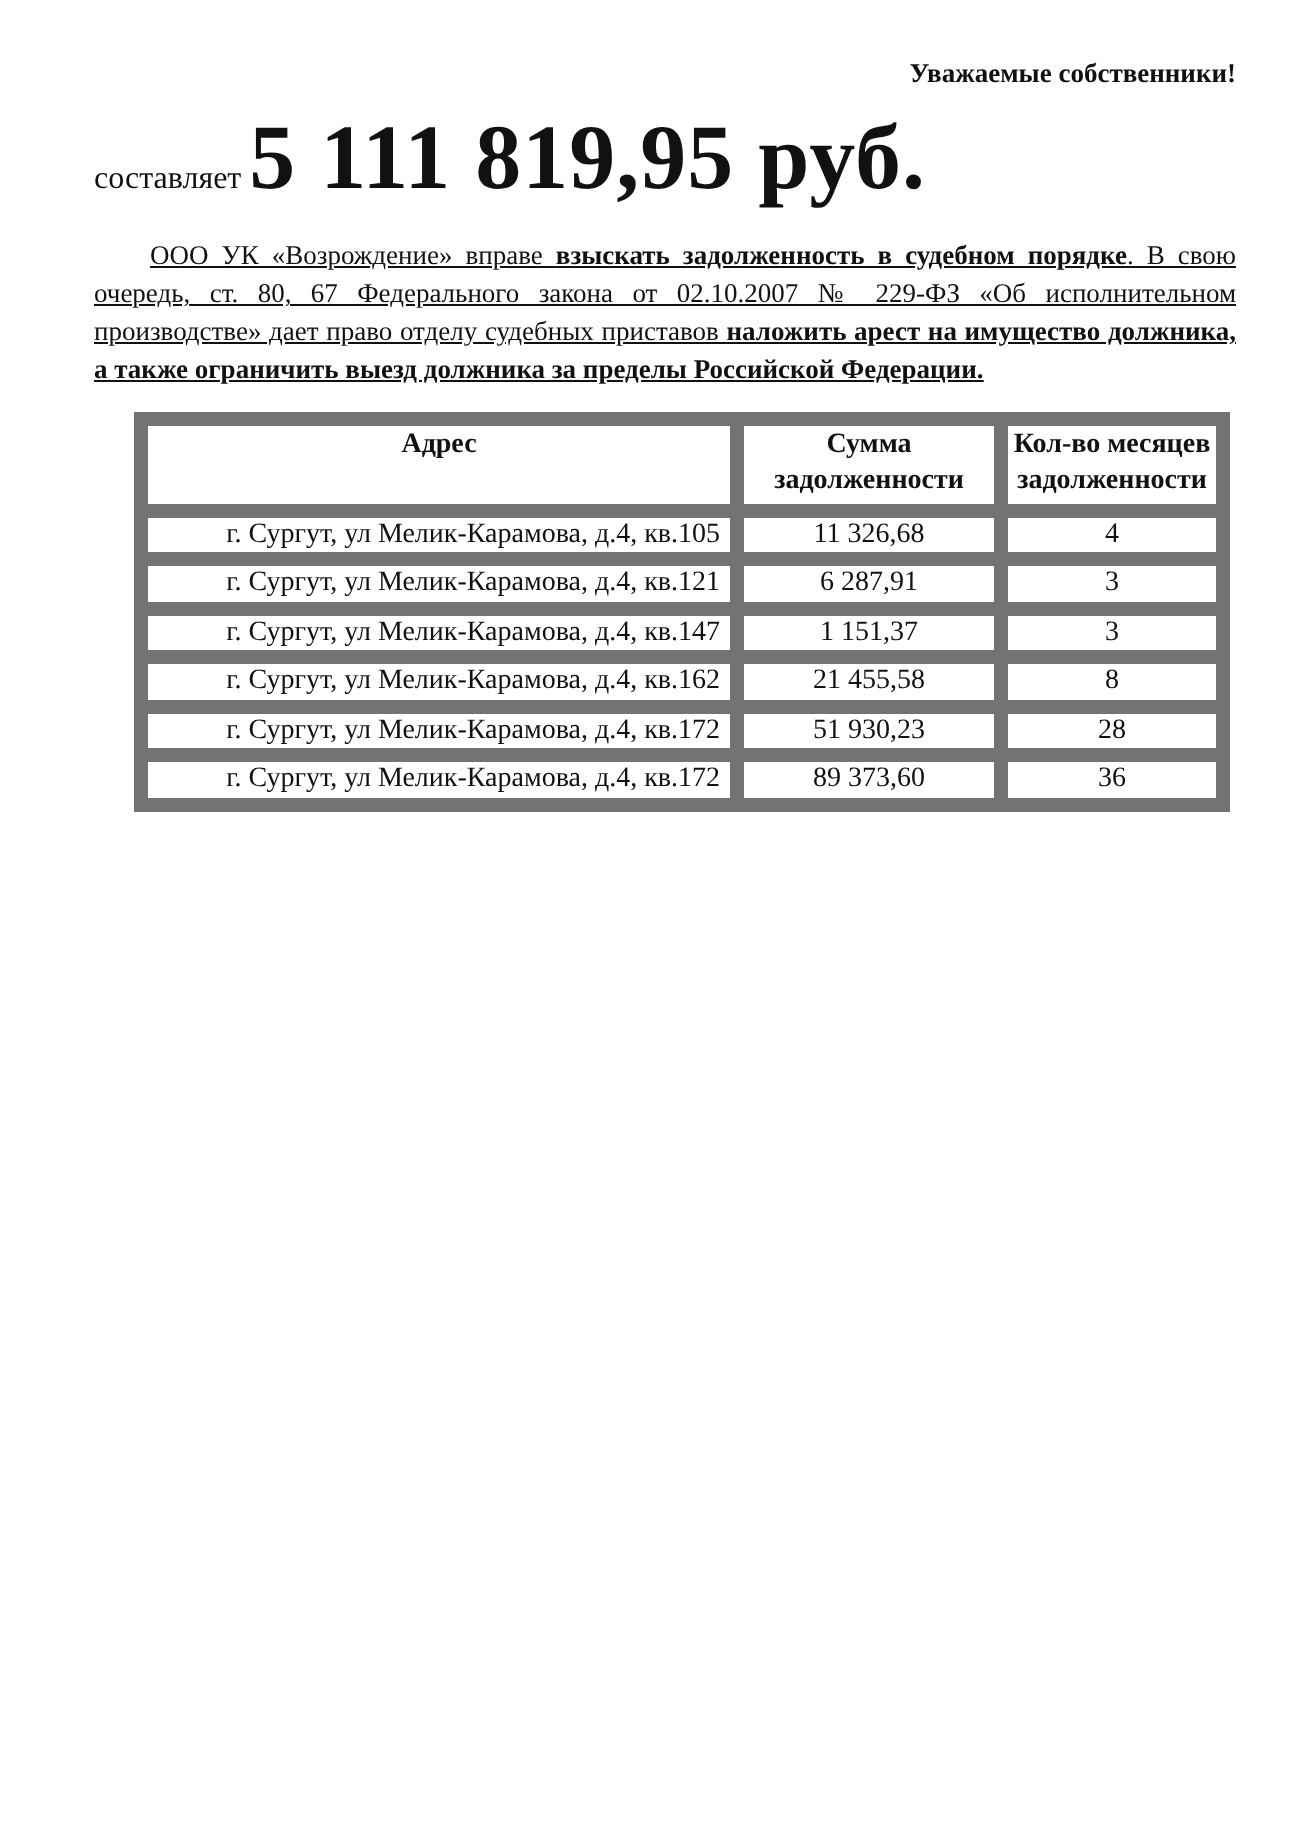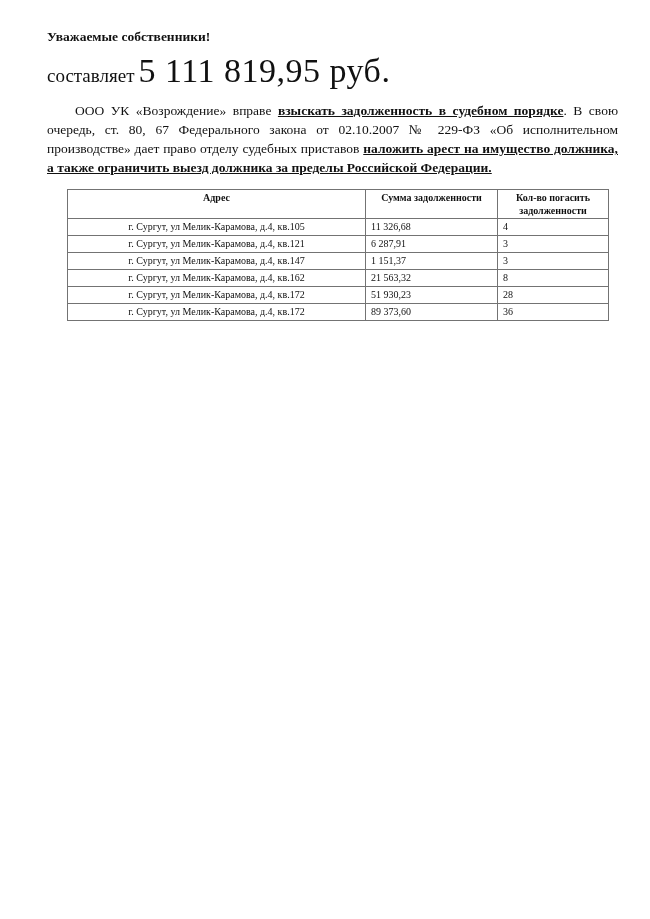--- a/index.html
+++ b/index.html
@@ -16,84 +16,85 @@
     box-sizing: border-box;
     padding: 28px 32px 0 47px;
     font-family: "Liberation Serif", "DejaVu Serif", serif;
     font-size: 13.5px;
     line-height: 1.4;
     color: #111111;
     overflow: hidden;
   }
   .title {
     margin: 0;
-    text-align: left;
+    text-align: right;
     font-size: 13.5px;
     font-weight: bold;
   }
   .intro {
     margin: 14px 0 0 0;
     text-indent: 28px;
     text-align: justify;
     text-align-last: justify;
     white-space: normal;
   }
   .amount-line {
     margin: 0;
     white-space: nowrap;
   }
   .amount-prefix {
-    font-size: 19px;
+    font-size: 16px;
   }
   .amount-value {
-    font-size: 34px;
-    font-weight: normal;
+    font-size: 46px;
+    font-weight: bold;
     letter-spacing: 0.5px;
     margin-left: 4px;
   }
   .legal {
     margin: 8px 0 0 0;
     text-indent: 28px;
     text-align: justify;
+    text-decoration: underline;
   }
   .bu {
     font-weight: bold;
     text-decoration: underline;
   }
   .recommend {
     margin: 12px 0 0 0;
     text-align: center;
     font-weight: bold;
     text-decoration: underline;
   }
   table.debt {
     border-collapse: collapse;
     table-layout: fixed;
     width: 541px;
     margin: 11px 0 0 20px;
   }
   table.debt th, table.debt td {
-    border: 1px solid #737373;
-    font-size: 10px;
+    border: 7px solid #737373;
+    font-size: 14px;
   }
   table.debt th {
     font-weight: bold;
     text-align: center;
     vertical-align: top;
     padding: 1px 2px;
     line-height: 1.32;
   }
   table.debt td {
     height: 16px;
     padding: 0 5px;
     line-height: 1.25;
     vertical-align: middle;
   }
-  td.addr { text-align: center; }
-  td.num  { text-align: left; }
+  td.addr { text-align: right; }
+  td.num  { text-align: center; }
   .signature {
     margin: 176px -12px 0 0;
     text-align: right;
     font-weight: bold;
   }
 </style>
 </head>
 <body>
 
 <div class="page">
@@ -111,42 +112,42 @@
   <table class="debt">
     <colgroup>
       <col style="width:298px">
       <col style="width:132px">
       <col style="width:111px">
     </colgroup>
     <thead>
       <tr>
         <th>Адрес</th>
         <th>Сумма задолженности</th>
-        <th>Кол-во погасить задолженности</th>
+        <th>Кол-во месяцев задолженности</th>
       </tr>
     </thead>
     <tbody>
       <tr>
         <td class="addr">г. Сургут, ул Мелик-Карамова, д.4, кв.105</td>
         <td class="num">11 326,68</td>
         <td class="num">4</td>
       </tr>
       <tr>
         <td class="addr">г. Сургут, ул Мелик-Карамова, д.4, кв.121</td>
         <td class="num">6 287,91</td>
         <td class="num">3</td>
       </tr>
       <tr>
         <td class="addr">г. Сургут, ул Мелик-Карамова, д.4, кв.147</td>
         <td class="num">1 151,37</td>
         <td class="num">3</td>
       </tr>
       <tr>
         <td class="addr">г. Сургут, ул Мелик-Карамова, д.4, кв.162</td>
-        <td class="num">21 563,32</td>
+        <td class="num">21 455,58</td>
         <td class="num">8</td>
       </tr>
       <tr>
         <td class="addr">г. Сургут, ул Мелик-Карамова, д.4, кв.172</td>
         <td class="num">51 930,23</td>
         <td class="num">28</td>
       </tr>
       <tr>
         <td class="addr">г. Сургут, ул Мелик-Карамова, д.4, кв.172</td>
         <td class="num">89 373,60</td>

